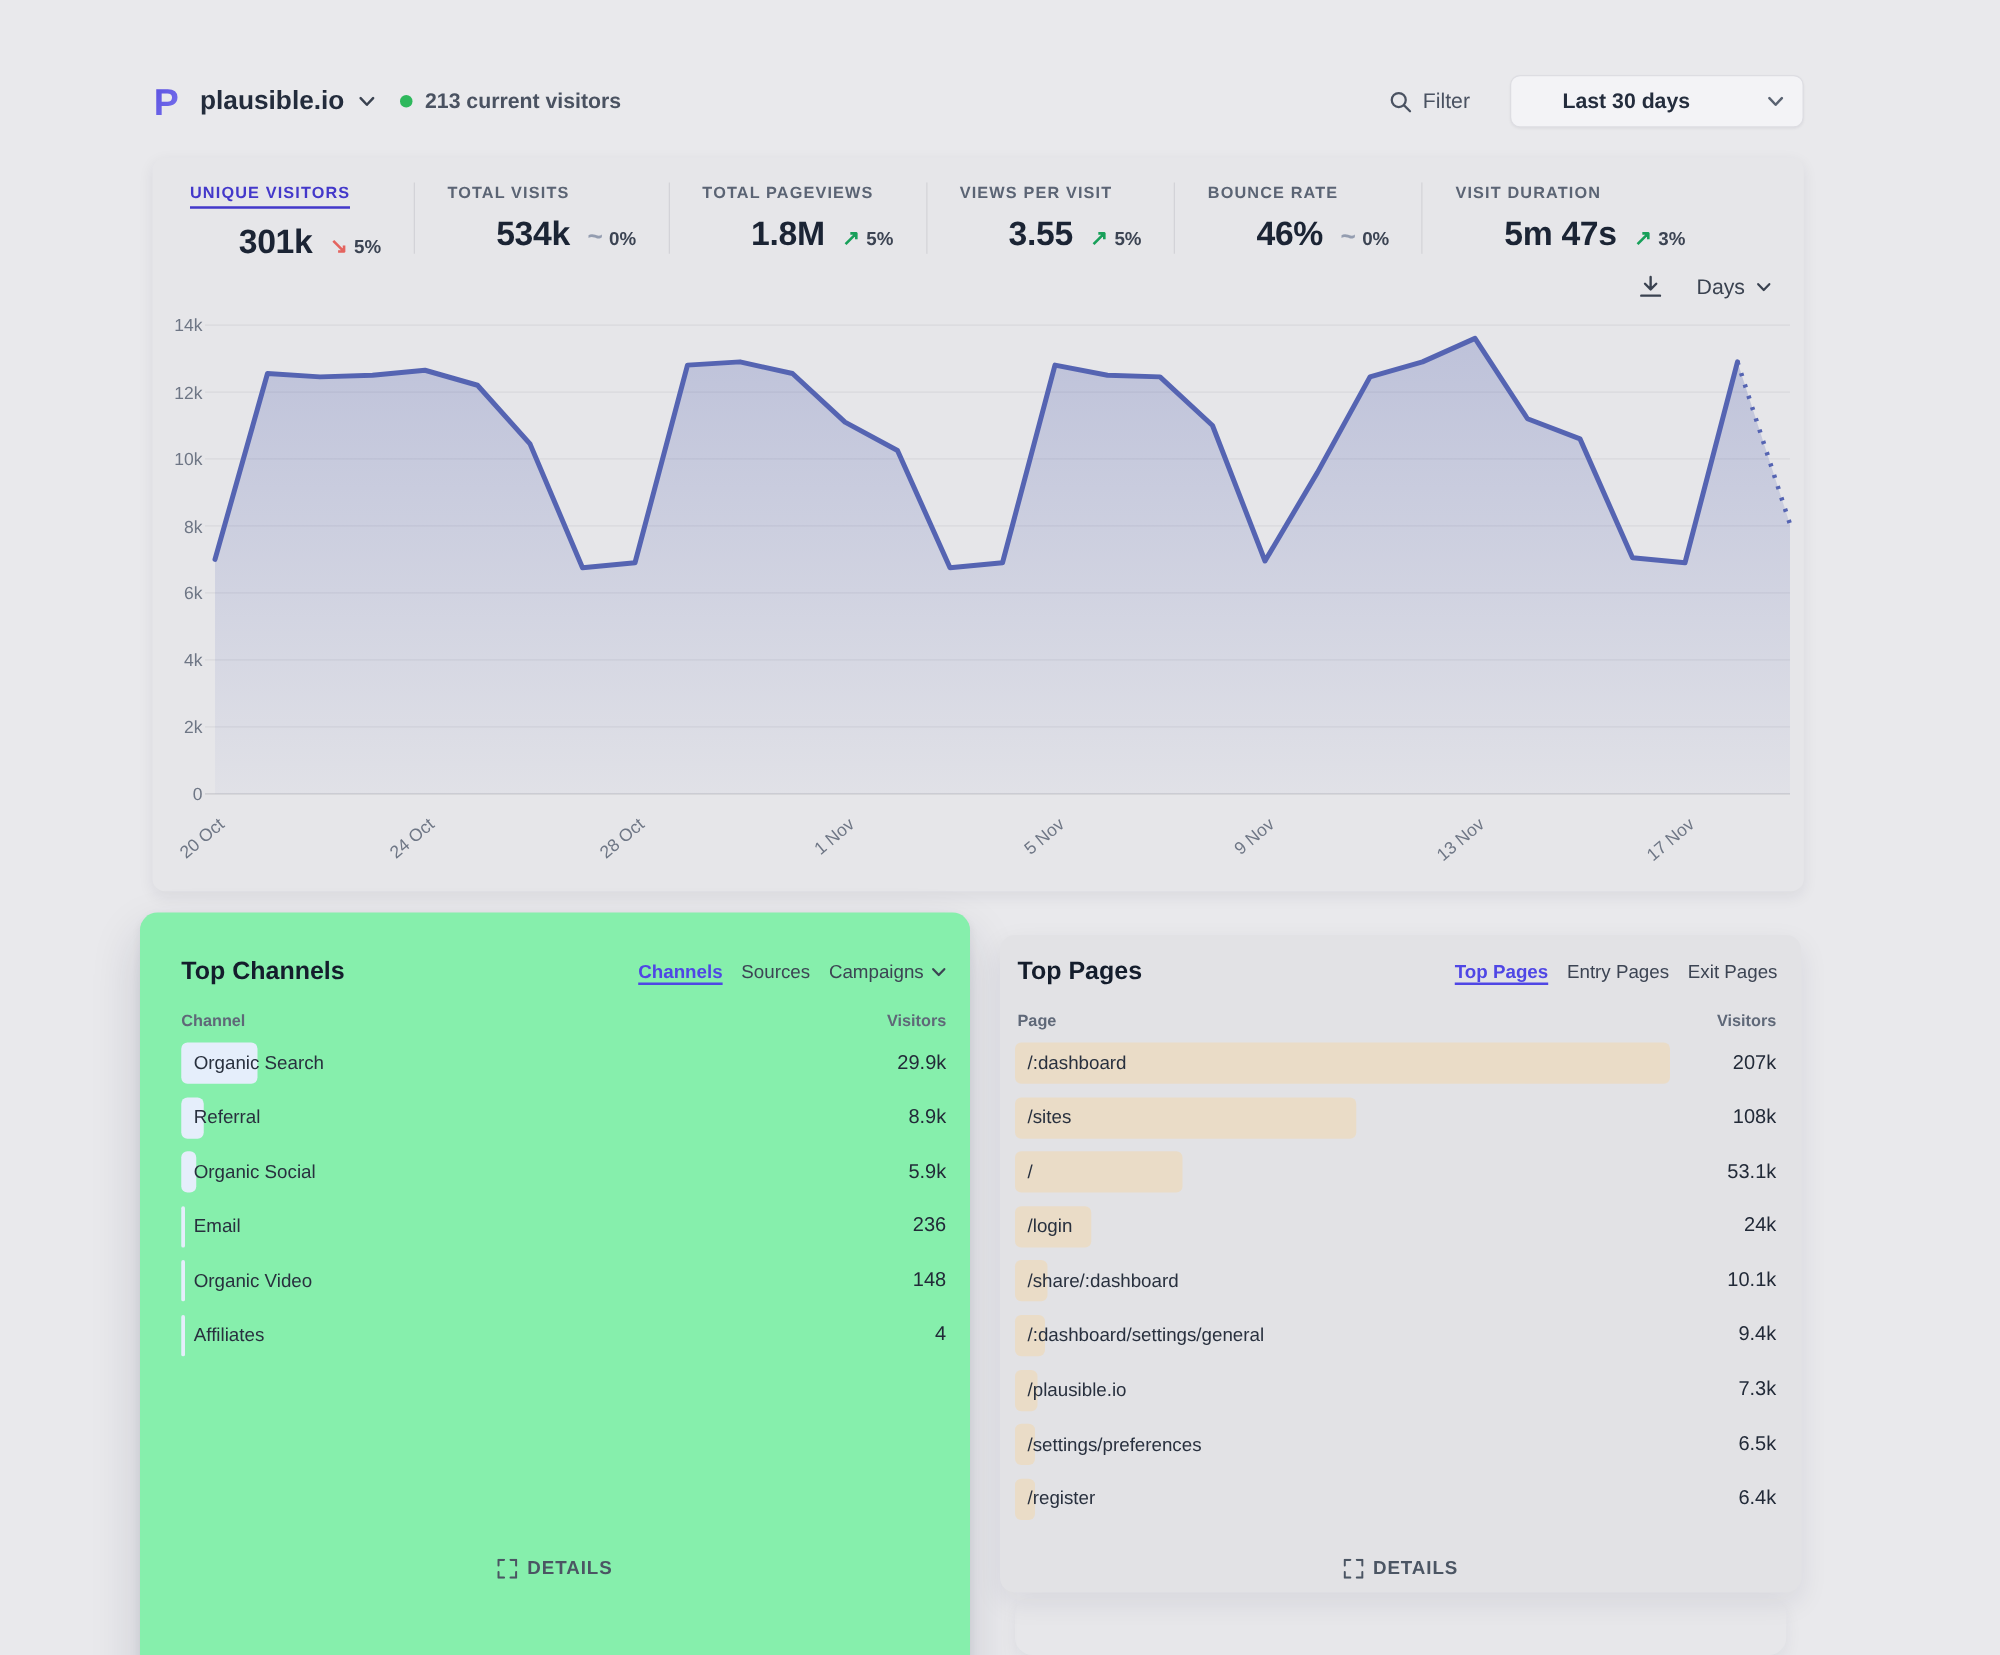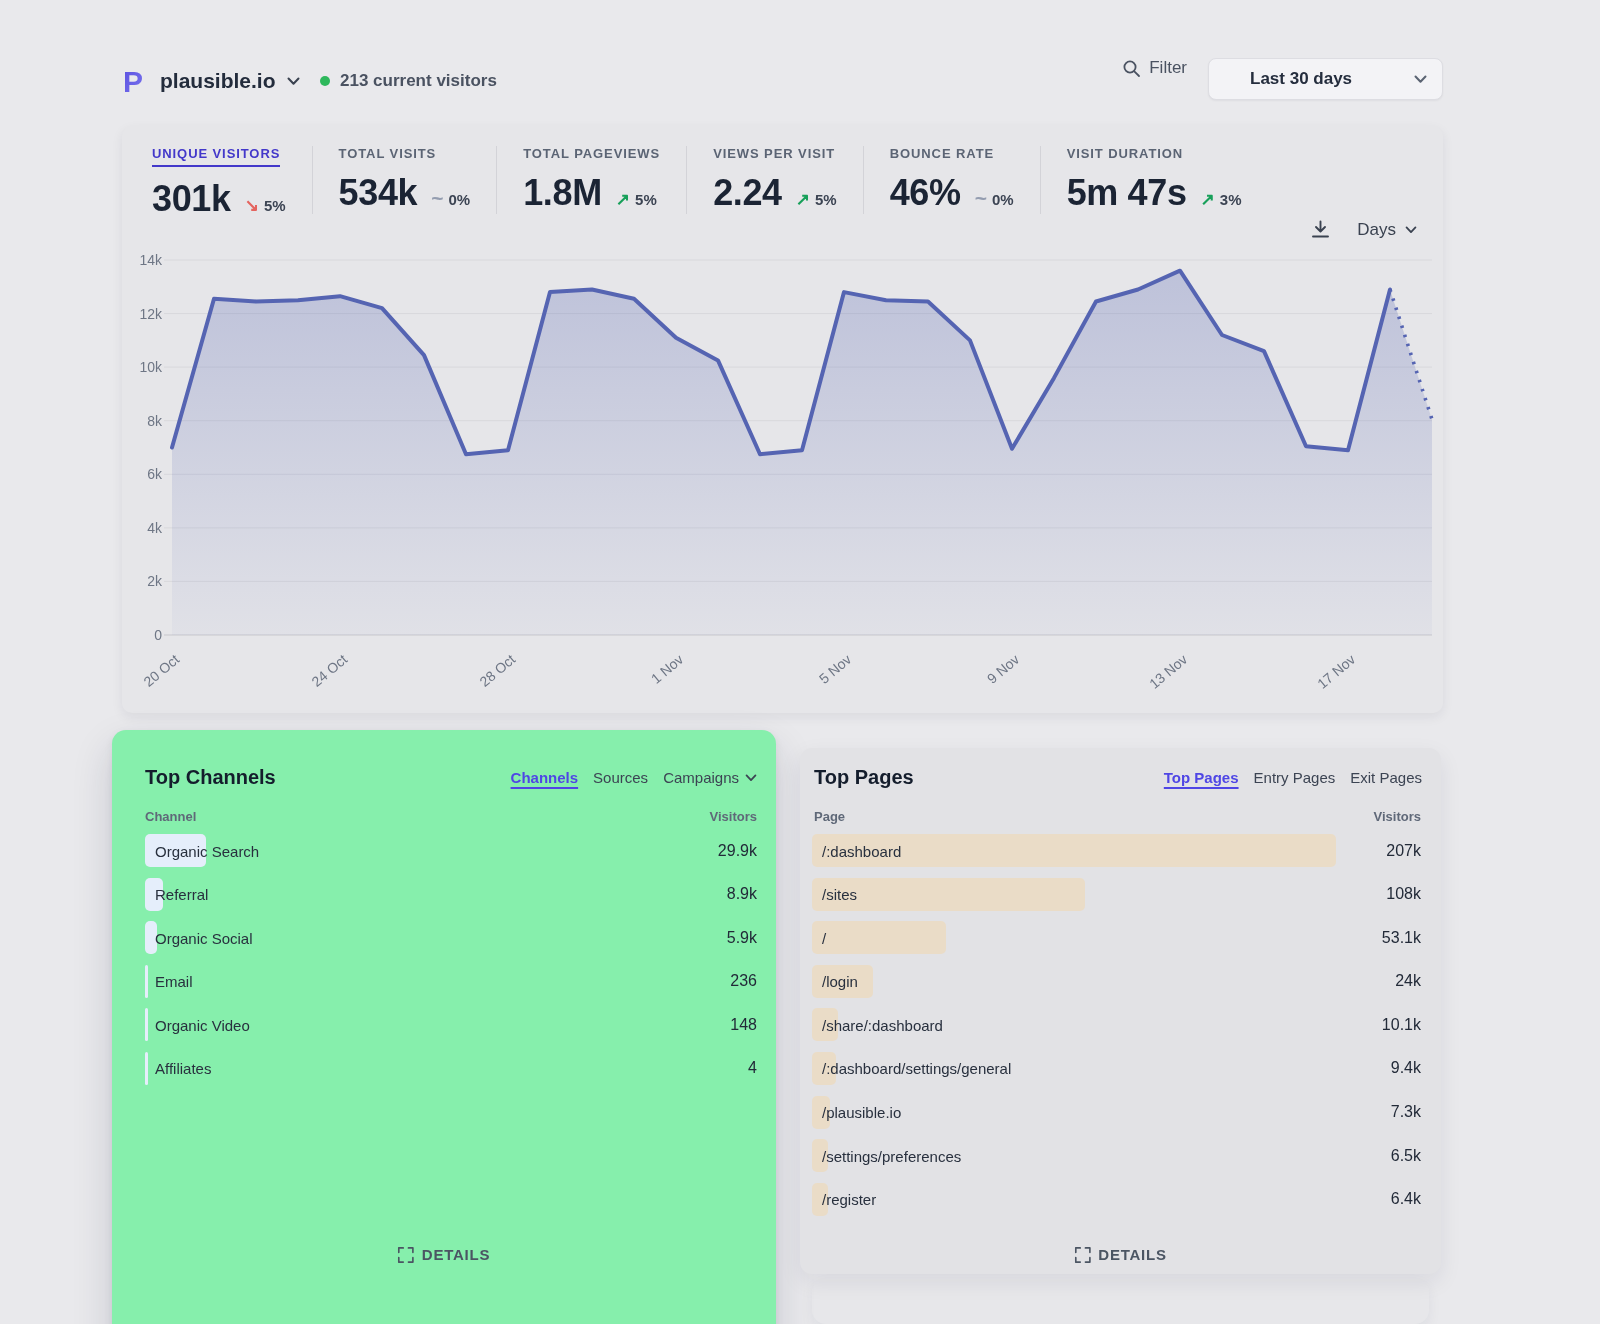--- a/index.html
+++ b/index.html
@@ -13,41 +13,41 @@
   .page { position:relative; width:1600px; height:1324px; }
 
   
   .header { position:absolute; left:122px; right:157px; top:58px; height:46px; }
   .site-switcher { position:absolute; left:0; top:0; height:46px; display:flex; align-items:center; gap:11px; cursor:pointer; }
   .logo-p { width:27px; height:30px; display:block; }
   .site-name { font-size:21px; font-weight:bold; color:#232c3c; }
   .live { position:absolute; left:198px; top:0; height:46px; display:flex; align-items:center; gap:10px; }
   .live-dot { width:10px; height:10px; border-radius:50%; background:#2eb85c; }
   .live-text { font-size:17px; font-weight:bold; color:#4a5261; }
-  .header-right { position:absolute; right:0; top:0; height:46px; display:flex; align-items:flex-start; gap:21px; }
+  .header-right { position:absolute; right:0; top:0; height:46px; display:flex; align-items:center; gap:32px; }
   .filter-btn { display:flex; align-items:center; gap:8px; font-size:17px; color:#4a5261; cursor:pointer; }
   .daterange { width:235px; height:42px; background:#f3f3f6; border:1px solid #dddde2;
     border-radius:8px; display:flex; align-items:center; justify-content:space-between;
     padding:0 15px 0 17px; box-shadow:0 1px 2px rgba(20,25,45,0.05); cursor:pointer; }
   .daterange .label { font-size:17px; font-weight:bold; color:#242d3d;margin-left:24px; }
   .chev { stroke:#5a6372; stroke-width:2; fill:none; stroke-linecap:round; stroke-linejoin:round; }
 
   
   .panel-top { position:absolute; left:122px; top:126px; width:1321px; height:587px;
     background:#e6e6e9; border-radius:10px; box-shadow:0 4px 12px rgba(25,30,55,0.07); }
 
   .stats { position:absolute; left:0; top:20px; display:flex; align-items:flex-start; }
   .stat { padding:0 26px; cursor:pointer; }
   .stat:first-child { padding-left:30px; }
   .stat + .stat { border-left:1px solid #d3d3d8; }
   .stat-label { font-size:13px; font-weight:bold; letter-spacing:0.07em; color:#5b6474; white-space:nowrap; }
   .stat-label .lbl.active { color:#4338ca; border-bottom:2px solid #4338ca; padding-bottom:4px; }
   .stat-label .lbl { display:inline-block; }
   .stat-value-row { margin-top:11px; display:flex; align-items:baseline; white-space:nowrap; }
-  .stat-value { font-size:36px; font-weight:bold; color:#1b2434; letter-spacing:-0.01em; }
+  .stat-value { font-size:27px; font-weight:bold; color:#1b2434; letter-spacing:-0.01em;margin-left:39px; }
   .stat-arrow { margin-left:14px; margin-right:5px; font-size:17px; font-weight:bold; }
   .stat-arrow.trend-up { color:#18a05a; }
   .stat-arrow.trend-down { color:#e4645f; }
   .stat-arrow.trend-flat { color:#949db0; font-size:21px; }
   .stat-change { font-size:15px; font-weight:bold; color:#3c4453; }
 
   .chart-ctrl { position:absolute; top:93px; right:26px; display:flex; align-items:center; gap:26px; }
   .dl-btn { cursor:pointer; display:flex; }
   .interval { display:flex; align-items:center; gap:9px; font-size:17px; color:#3a4250; cursor:pointer; }
 
@@ -160,21 +160,21 @@
         <div class="stat-label"><span class="lbl">TOTAL PAGEVIEWS</span></div>
         <div class="stat-value-row">
           <span class="stat-value">1.8M</span>
           <span class="stat-arrow trend-up">↗</span>
           <span class="stat-change">5%</span>
         </div>
       </div>
       <div class="stat">
         <div class="stat-label"><span class="lbl">VIEWS PER VISIT</span></div>
         <div class="stat-value-row">
-          <span class="stat-value">2.24</span>
+          <span class="stat-value">3.55</span>
           <span class="stat-arrow trend-up">↗</span>
           <span class="stat-change">5%</span>
         </div>
       </div>
       <div class="stat">
         <div class="stat-label"><span class="lbl">BOUNCE RATE</span></div>
         <div class="stat-value-row">
           <span class="stat-value">46%</span>
           <span class="stat-arrow trend-flat">~</span>
           <span class="stat-change">0%</span>

